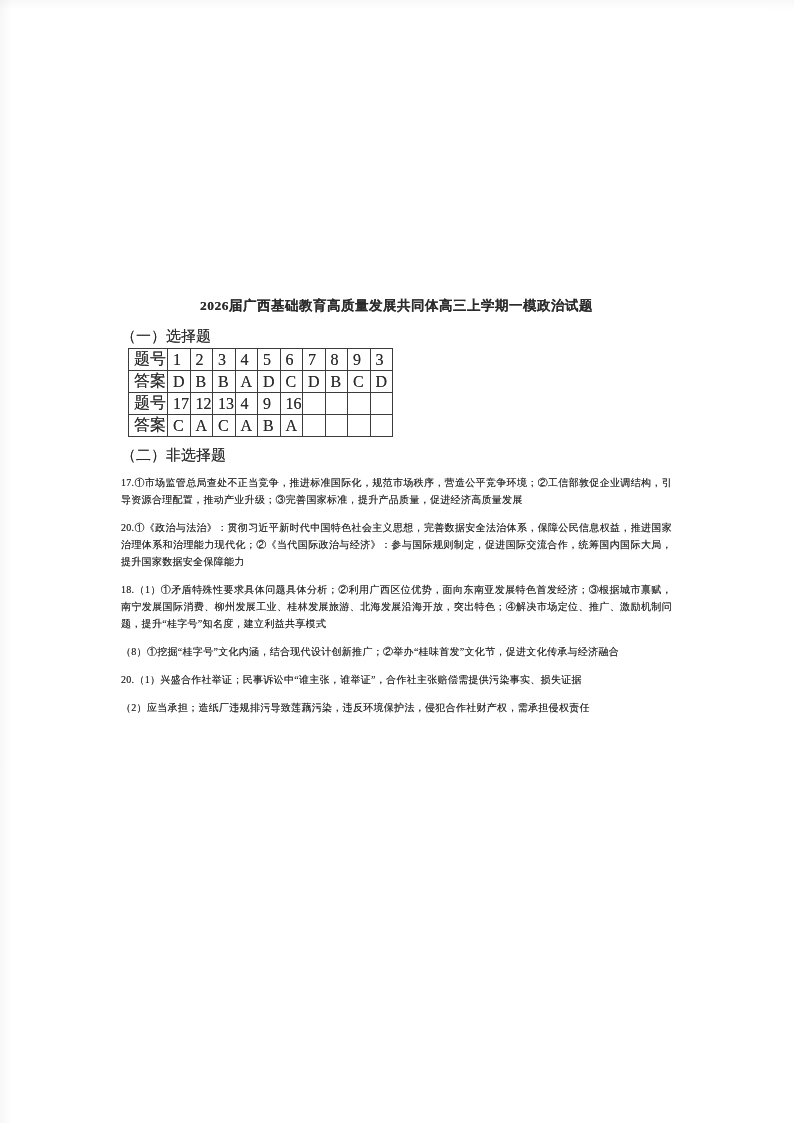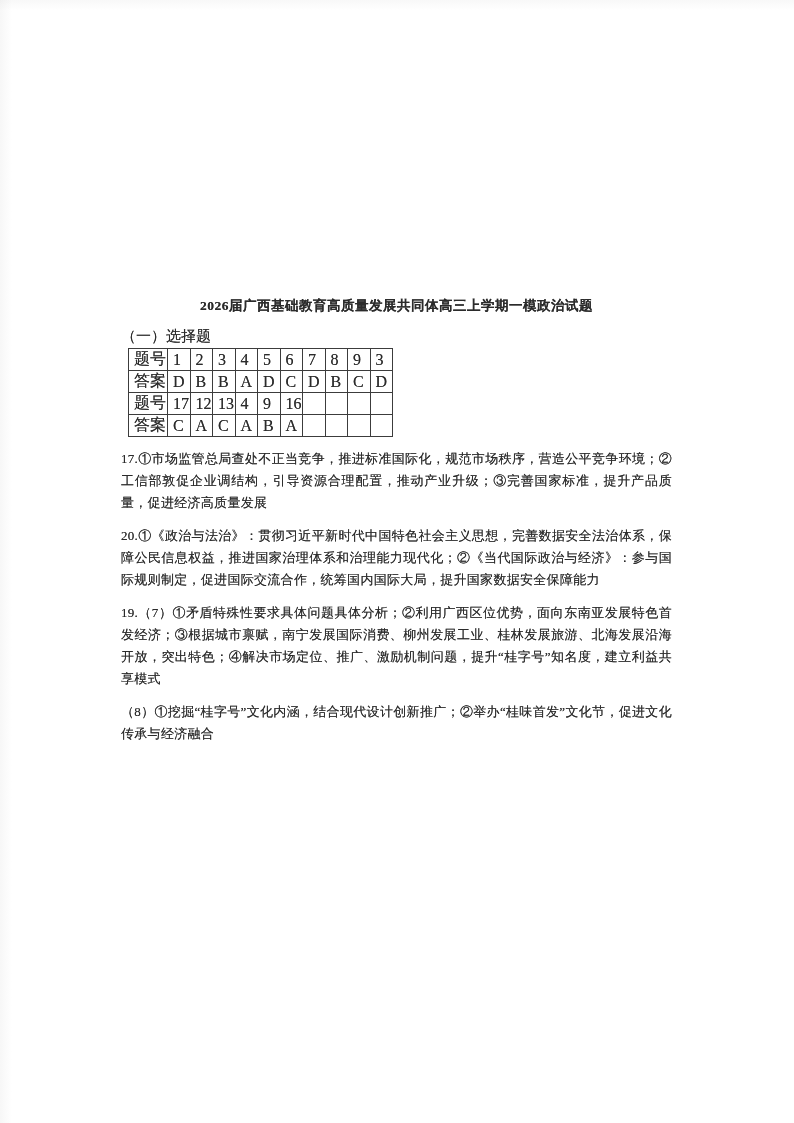--- a/index.html
+++ b/index.html
@@ -59,22 +59,22 @@
     white-space: nowrap;
     overflow: hidden;
     text-shadow: 0 0 0.5px rgba(40,40,40,0.7);
   }
   table.answer-table col.label-col { width: 39px; }
   table.answer-table col.num-col   { width: 22.5px; }
   .heading-non-choice {
     margin-top: 11px;
   }
   .answer-paragraph {
-    font-size: 13px;
-    line-height: 22px;
+    font-size: 10px;
+    line-height: 17px;
     margin: 11px 0 0 0;
     text-align: justify;
     text-justify: inter-ideograph;
     letter-spacing: 0.3px;
     text-shadow: 0 0 0.5px rgba(40,40,40,0.7);
   }
 </style>
 </head>
 <body>
 
@@ -149,25 +149,28 @@
           <td>B</td>
           <td>A</td>
           <td></td>
           <td></td>
           <td></td>
           <td></td>
         </tr>
       </tbody>
   </table>
 
+  <div class="section-heading heading-non-choice">（二）非选择题</div>
 
   <p class="answer-paragraph">17.①市场监管总局查处不正当竞争，推进标准国际化，规范市场秩序，营造公平竞争环境；②工信部敦促企业调结构，引导资源合理配置，推动产业升级；③完善国家标准，提升产品质量，促进经济高质量发展</p>
 
   <p class="answer-paragraph">20.①《政治与法治》：贯彻习近平新时代中国特色社会主义思想，完善数据安全法治体系，保障公民信息权益，推进国家治理体系和治理能力现代化；②《当代国际政治与经济》：参与国际规则制定，促进国际交流合作，统筹国内国际大局，提升国家数据安全保障能力</p>
 
-  <p class="answer-paragraph">19.（7）①矛盾特殊性要求具体问题具体分析；②利用广西区位优势，面向东南亚发展特色首发经济；③根据城市禀赋，南宁发展国际消费、柳州发展工业、桂林发展旅游、北海发展沿海开放，突出特色；④解决市场定位、推广、激励机制问题，提升“桂字号”知名度，建立利益共享模式</p>
+  <p class="answer-paragraph">18.（1）①矛盾特殊性要求具体问题具体分析；②利用广西区位优势，面向东南亚发展特色首发经济；③根据城市禀赋，南宁发展国际消费、柳州发展工业、桂林发展旅游、北海发展沿海开放，突出特色；④解决市场定位、推广、激励机制问题，提升“桂字号”知名度，建立利益共享模式</p>
 
   <p class="answer-paragraph">（8）①挖掘“桂字号”文化内涵，结合现代设计创新推广；②举办“桂味首发”文化节，促进文化传承与经济融合</p>
 
+  <p class="answer-paragraph">20.（1）兴盛合作社举证；民事诉讼中“谁主张，谁举证”，合作社主张赔偿需提供污染事实、损失证据</p>
 
+  <p class="answer-paragraph">（2）应当承担；造纸厂违规排污导致莲藕污染，违反环境保护法，侵犯合作社财产权，需承担侵权责任</p>
 
 
 </div>
 
 </body></html>

